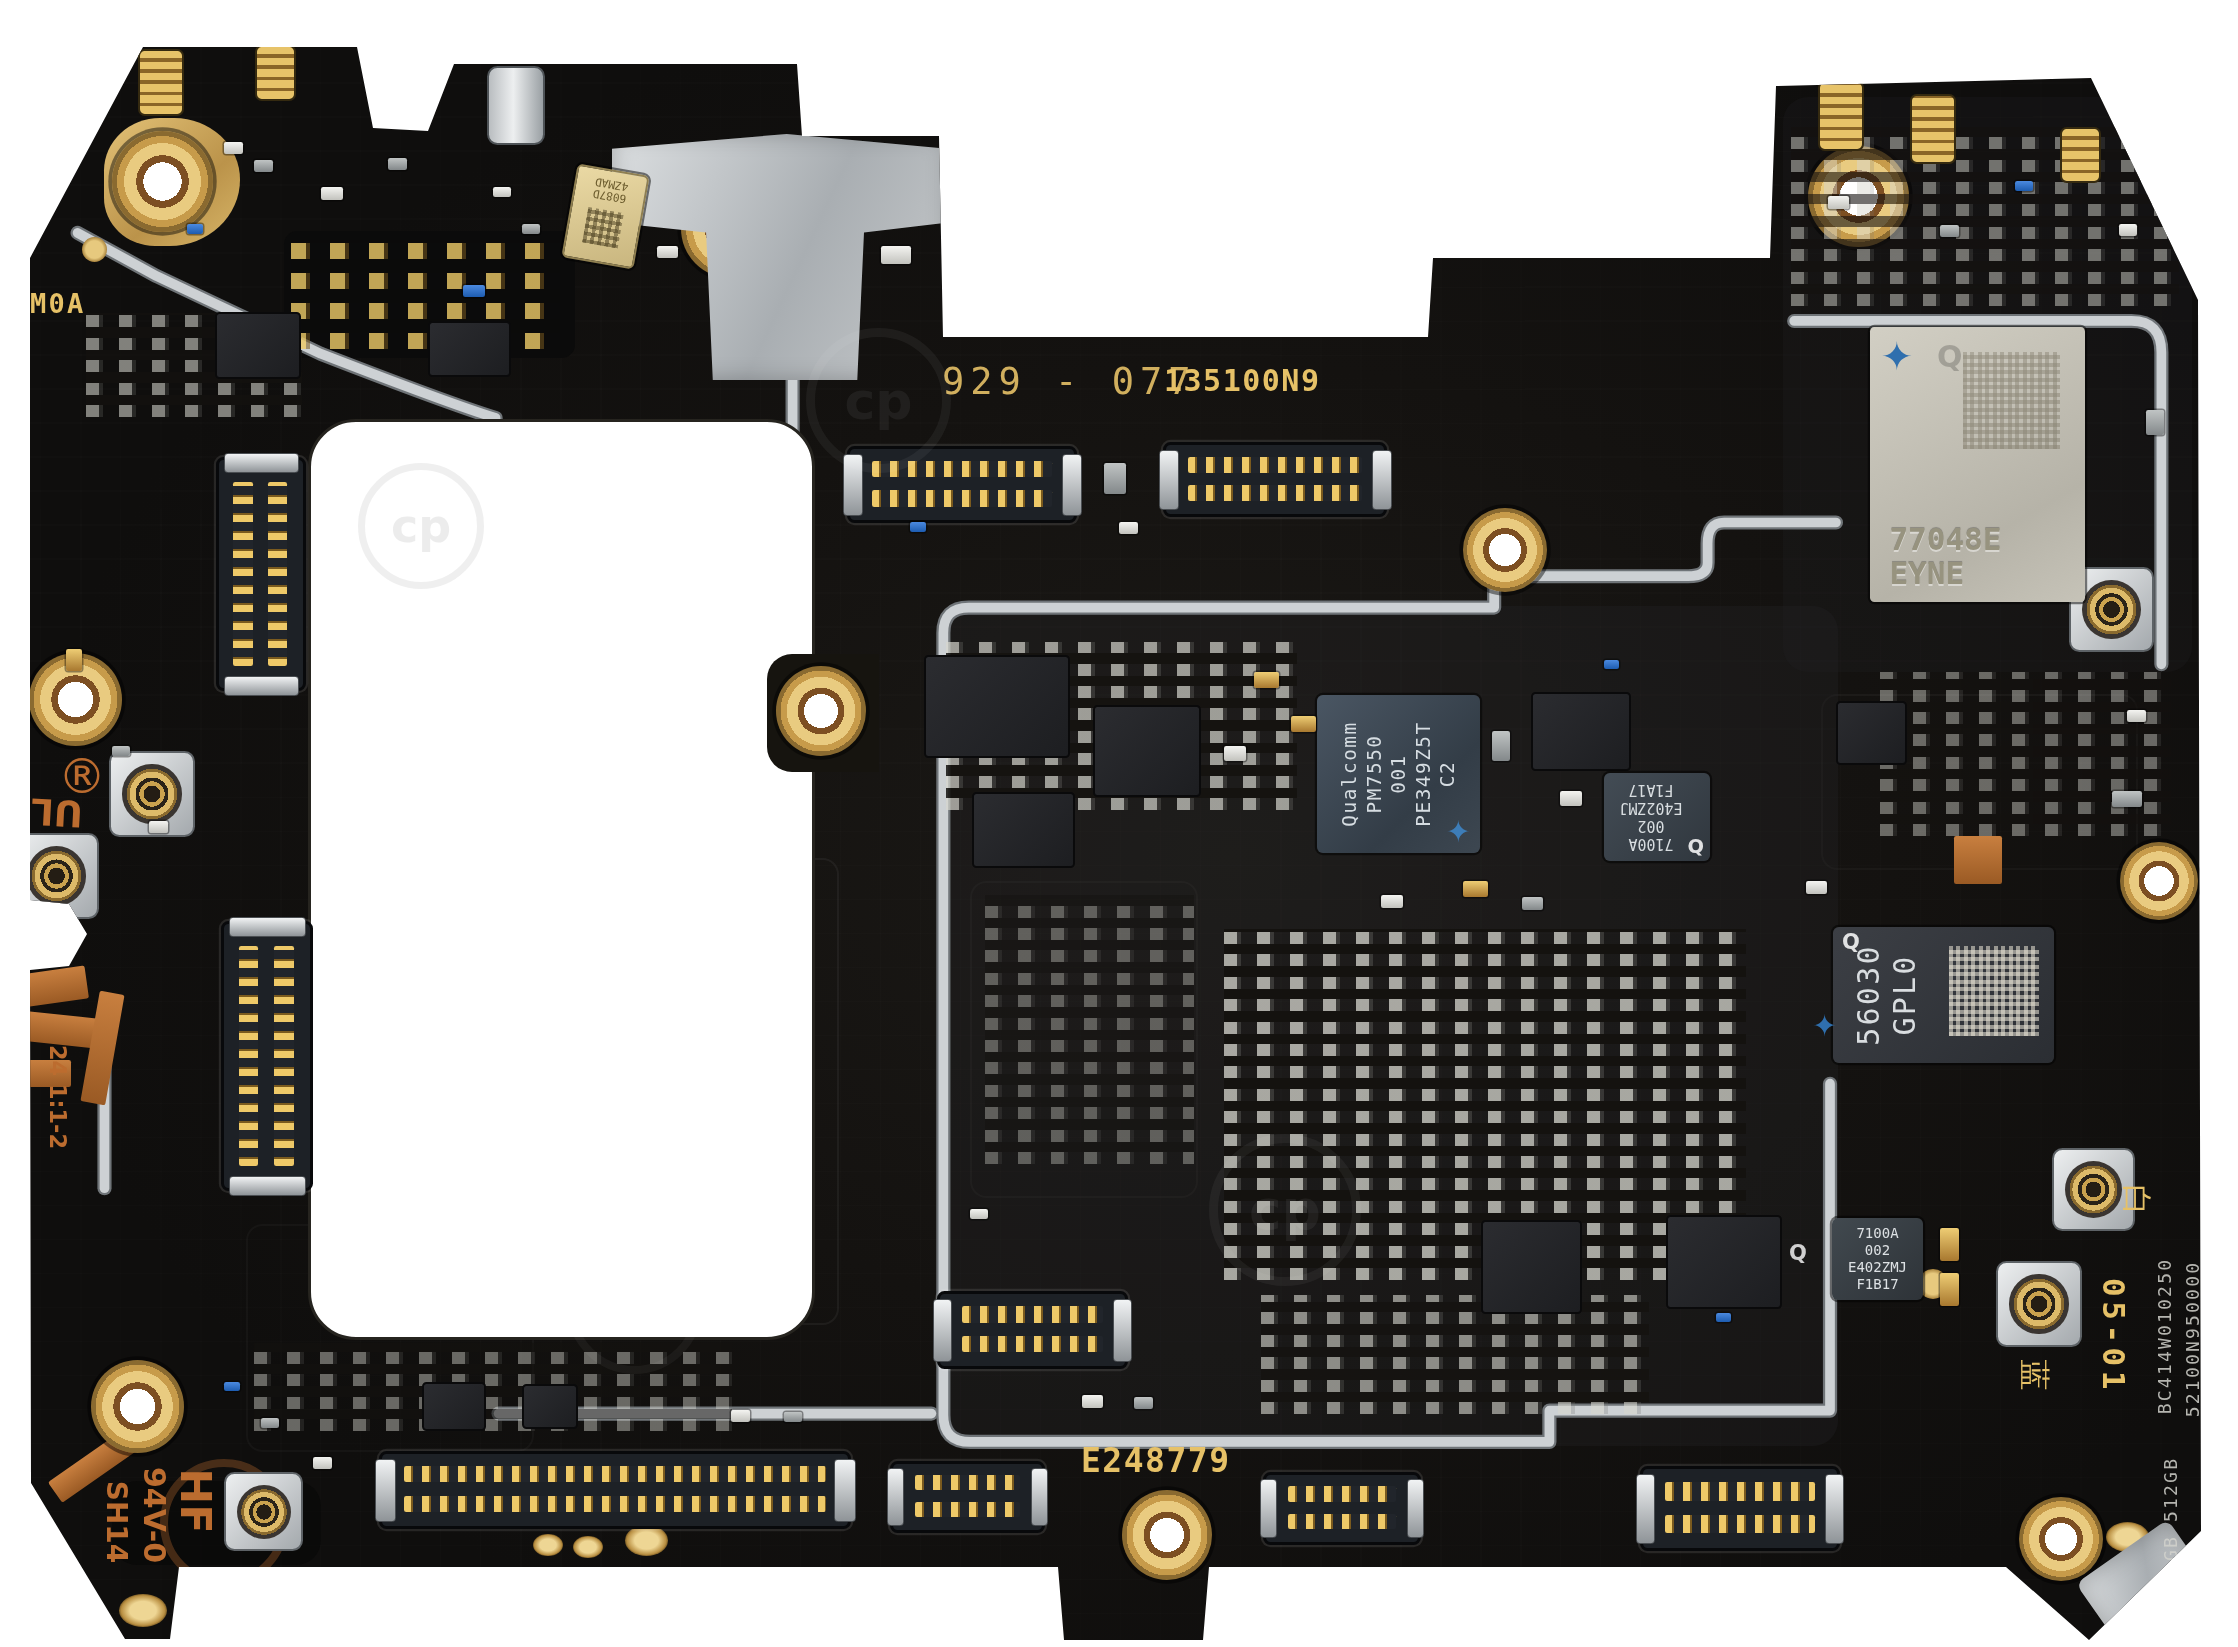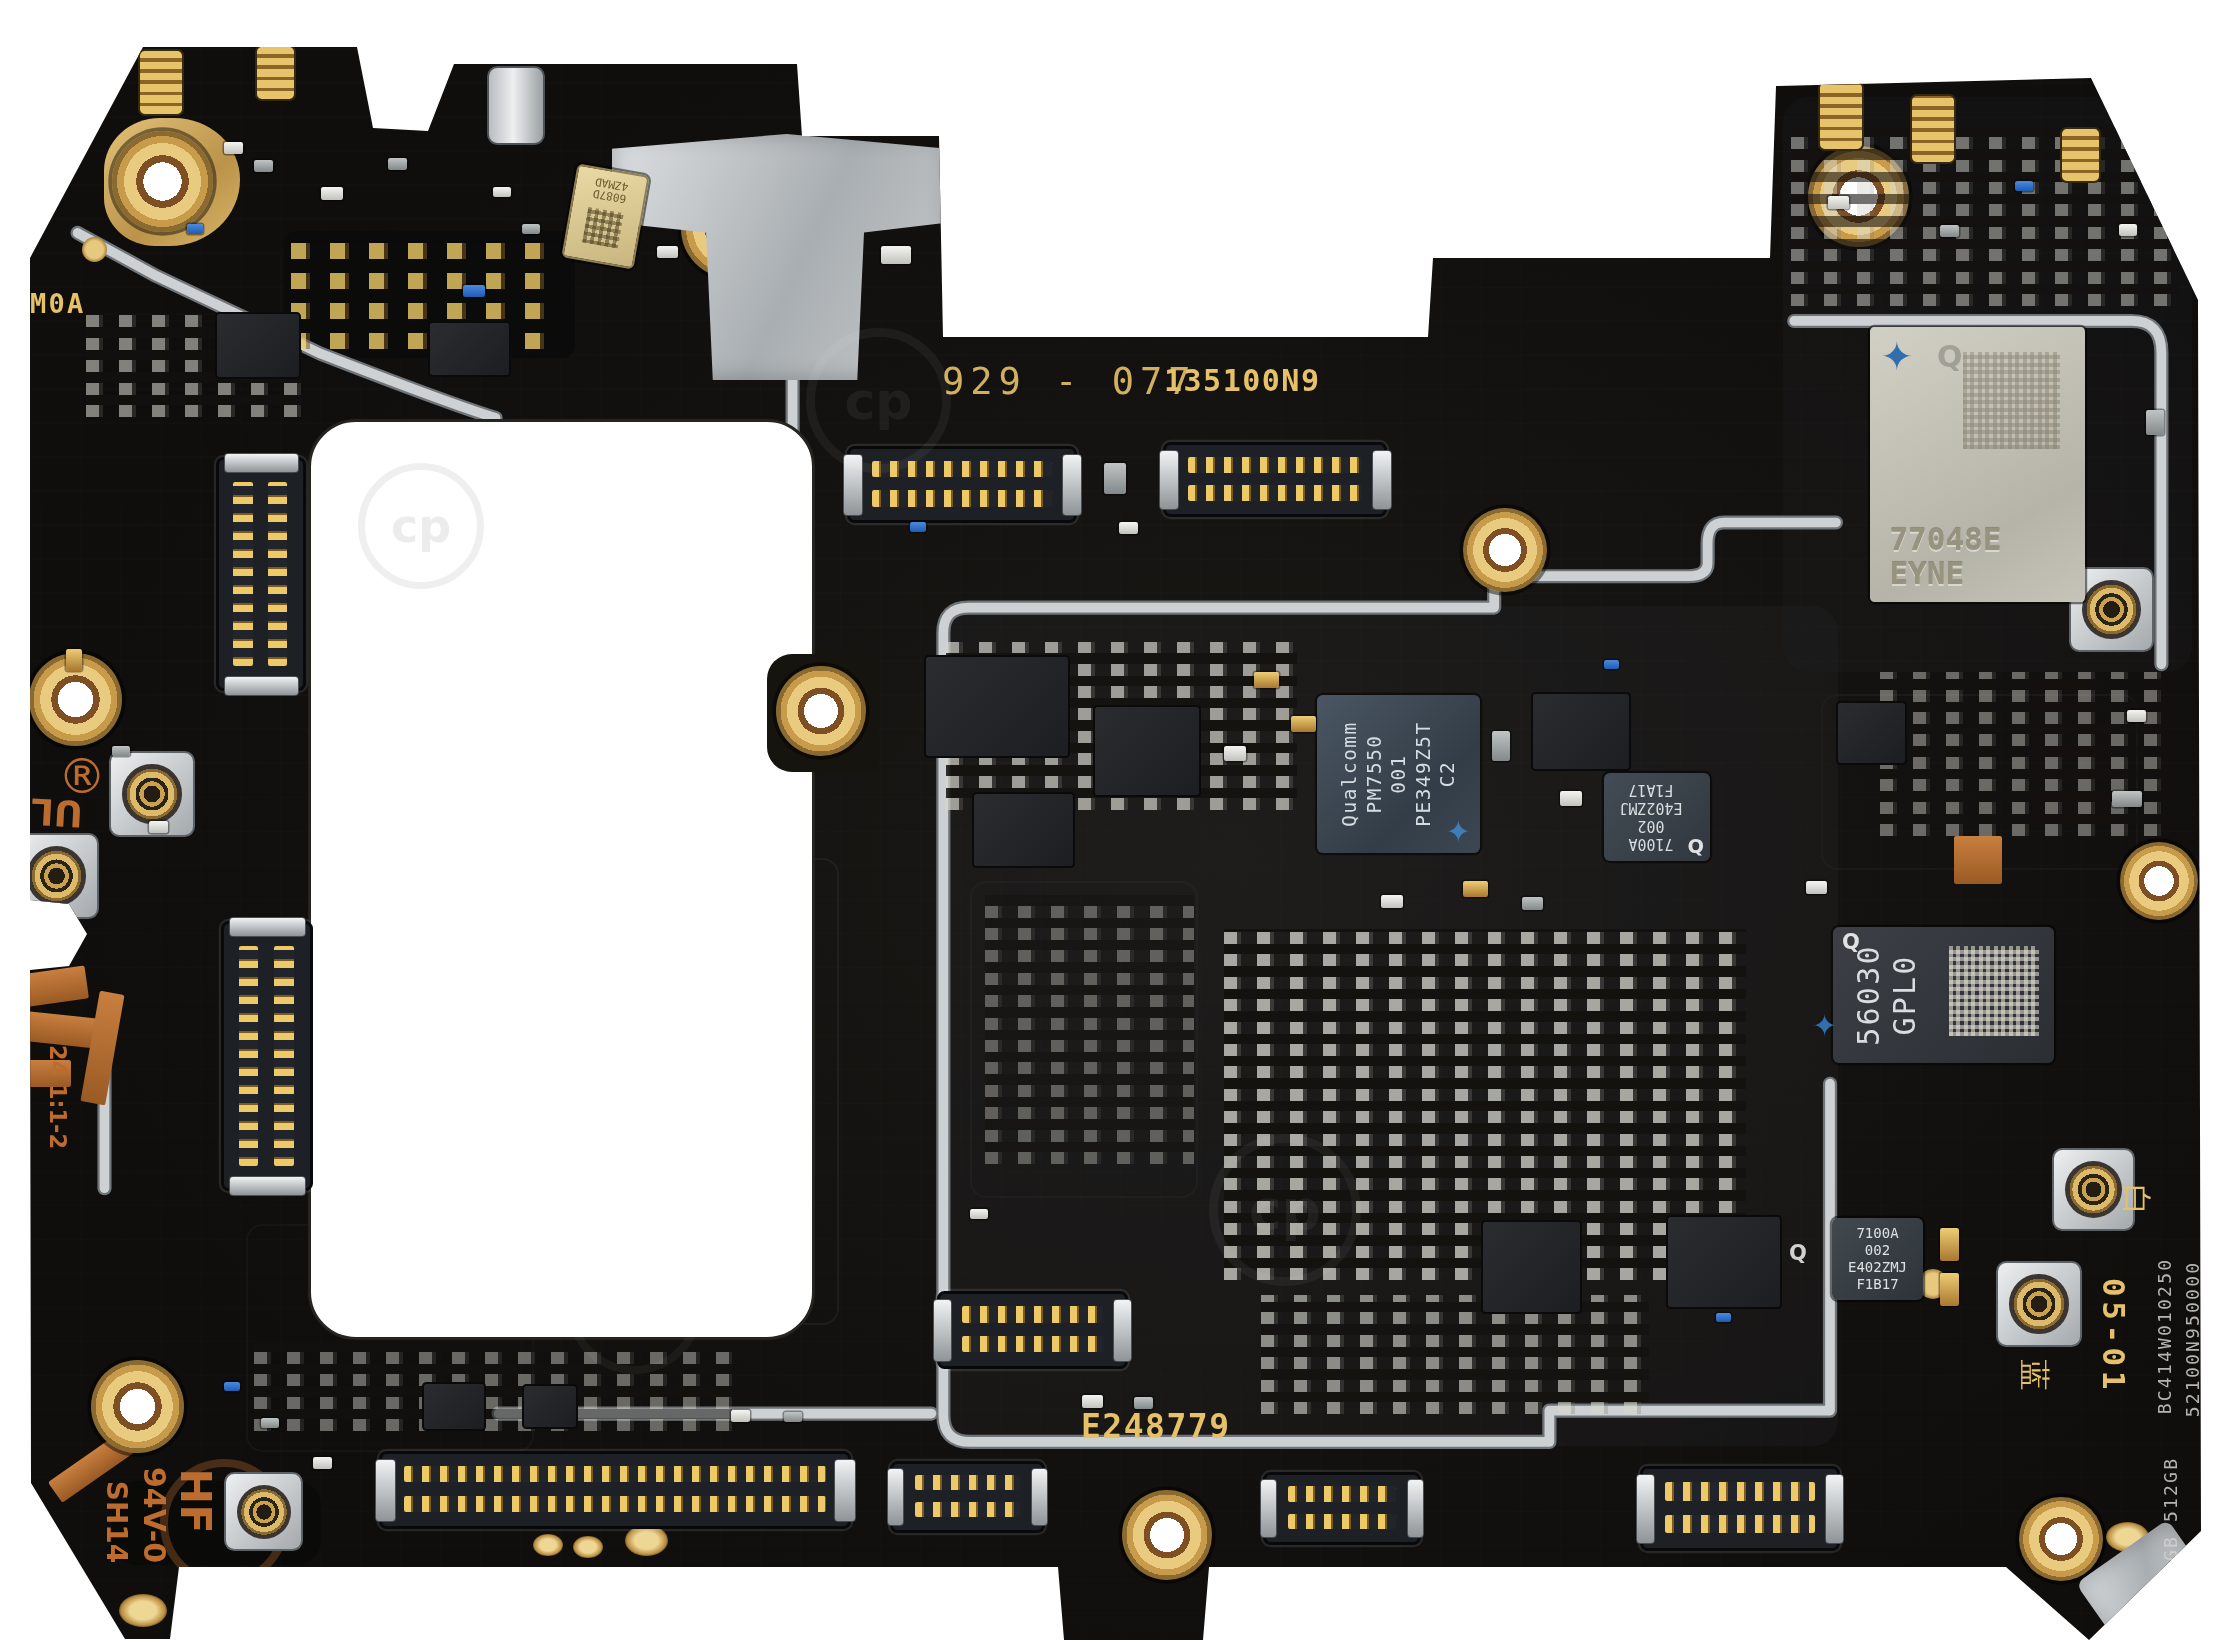--- a/index.html
+++ b/index.html
@@ -350,21 +350,21 @@
     <div class="pv c-gd" style="left:66px;top:649px;width:16.4px;height:22.4px"></div>
     <div class="pv c-wh" style="left:313px;top:1457px;width:19.4px;height:12px"></div>
     <div class="pv c-gr" style="left:261px;top:1418px;width:18px;height:10.4px"></div>
     <div class="pv c-bl" style="left:224px;top:1382px;width:16.4px;height:9px"></div>
     <div class="pv c-wh" style="left:731px;top:1410px;width:19.4px;height:12px"></div>
     <div class="pv c-gr" style="left:784px;top:1412px;width:18px;height:10.4px"></div>
 
     <div class="silk" style="left:30px;top:288px;font-size:27px;font-weight:bold;letter-spacing:2.2px">M0A</div>
     <div class="silk" style="left:942px;top:360px;font-size:37px;letter-spacing:6px;opacity:.9">929 - 077</div>
     <div class="silk" style="left:1164px;top:363px;font-size:30px;font-weight:bold;letter-spacing:1.5px">135100N9</div>
-    <div class="silk" style="left:1081px;top:1407px;font-size:33px;font-weight:bold;letter-spacing:1.5px">E248779</div>
+    <div class="silk" style="left:1081px;top:1441px;font-size:33px;font-weight:bold;letter-spacing:1.5px">E248779</div>
     <div class="silk" style="left:2114px;top:1336px;font-size:31px;font-weight:bold;letter-spacing:4.5px;transform:translate(-50%,-50%) rotate(90deg)">05-01</div>
     <div class="silk" style="left:2136px;top:1200px;font-size:31px;transform:translate(-50%,-50%) rotate(90deg)">白</div>
     <div class="silk" style="left:2034px;top:1375px;font-size:31px;transform:translate(-50%,-50%) rotate(90deg)">蓝</div>
     <div class="laser" style="left:2164px;top:1336px;font-size:18px;letter-spacing:2.2px;transform:translate(-50%,-50%) rotate(-90deg)">BC414W010250</div>
     <div class="laser" style="left:2192px;top:1339px;font-size:18px;letter-spacing:2.2px;transform:translate(-50%,-50%) rotate(-90deg)">52100N950000</div>
     <div class="laser" style="left:2170px;top:1522px;font-size:18px;letter-spacing:2.2px;transform:translate(-50%,-50%) rotate(-90deg)">12GB 512GB</div>
     <div class="copper" style="left:196px;top:1501px;font-size:43px;transform:translate(-50%,-50%) rotate(90deg)">HF</div>
     <div class="copper" style="left:154px;top:1515px;font-size:30px;transform:translate(-50%,-50%) rotate(90deg)">94V-0</div>
     <div class="copper" style="left:116px;top:1522px;font-size:28px;transform:translate(-50%,-50%) rotate(90deg)">SH14</div>
     <div class="copper" style="left:58px;top:1097px;font-size:22.4px;transform:translate(-50%,-50%) rotate(90deg)">24 1:1-2</div>

